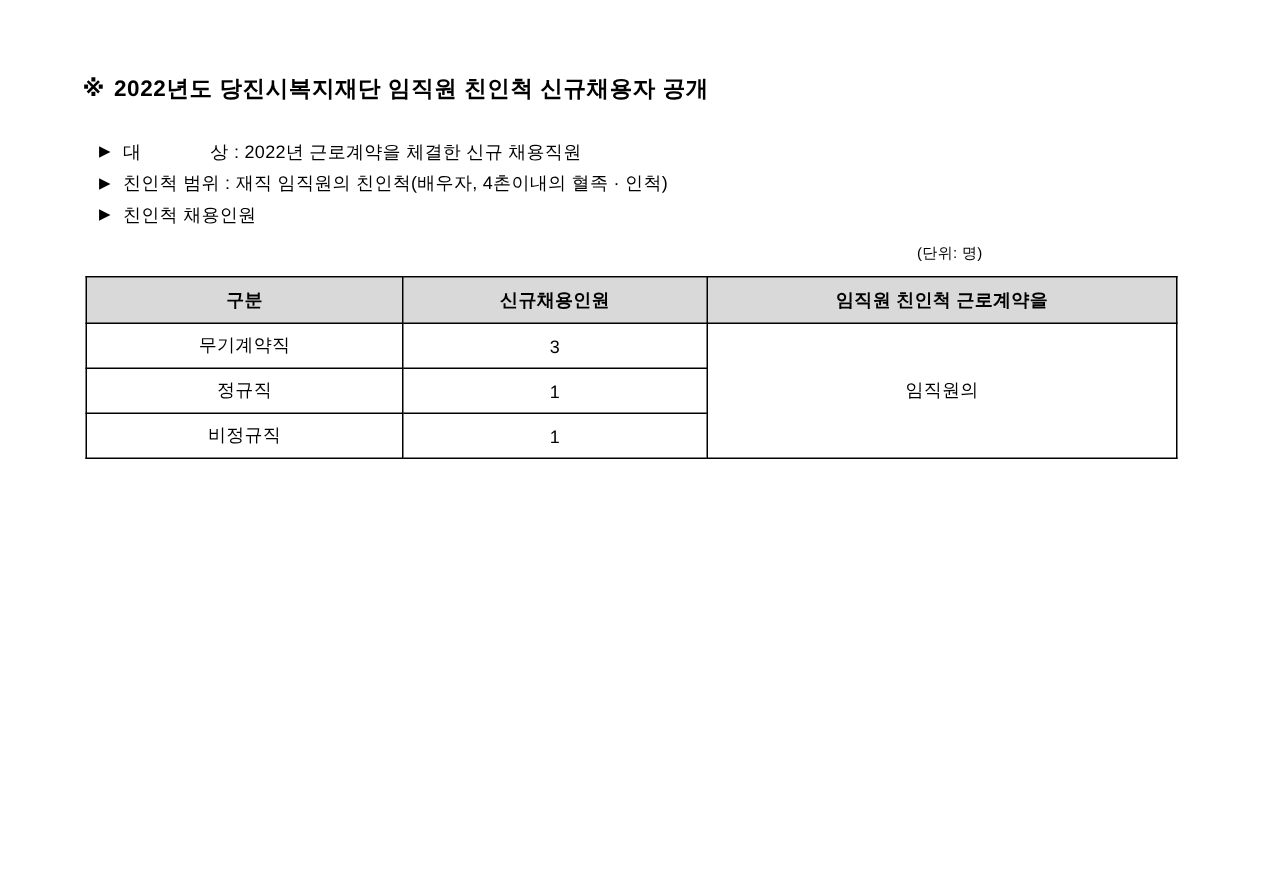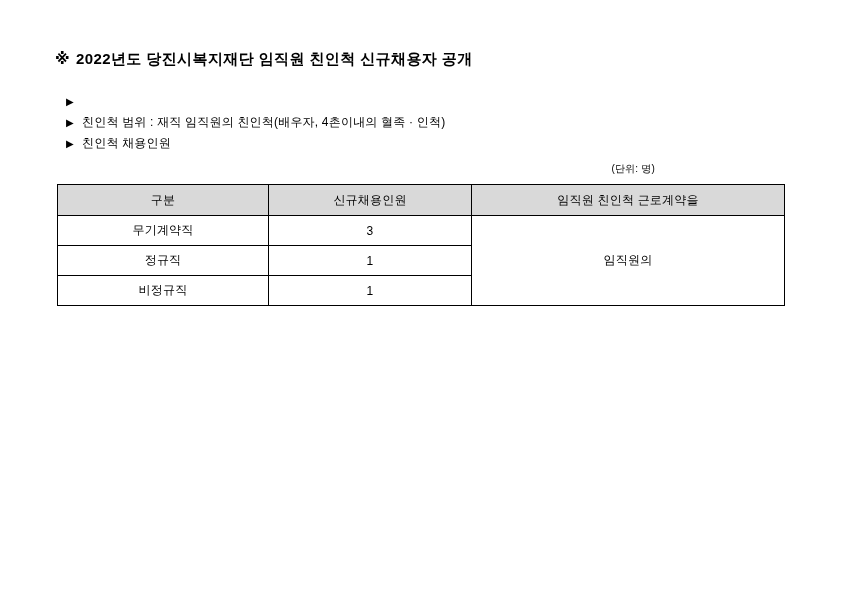--- a/index.html
+++ b/index.html
@@ -79,21 +79,21 @@
     border: 1px solid #000000;
     font-size: 12px;
     text-align: center;
     vertical-align: middle;
     padding: 0;
     height: 29px;
     letter-spacing: 0.2px;
   }
   table.data-table thead th {
     background: #d9d9d9;
-    font-weight: normal;
+    font-weight: bold;
     height: 30px;
   }
   table.data-table td.merged-cell {
     vertical-align: middle;
   }
   .col-1 { width: 211px; }
   .col-2 { width: 203px; }
   .col-3 { width: 313px; }
 </style>
 </head>
@@ -102,20 +102,21 @@
 <div class="page">
 
   <div class="doc-title">
     <span class="marker">※</span><span>2022년도 당진시복지재단 임직원 친인척 신규채용자 공개</span>
   </div>
 
   <div class="bullets">
 
     <div class="bullet-row">
       <span class="bullet-marker">▶</span>
+      <span class="bullet-text"><span>대</span><span class="gap"></span><span>상 : 2022년 근로계약을 체결한 신규 채용직원</span></span>
     </div>
 
     <div class="bullet-row">
       <span class="bullet-marker">▶</span>
       <span class="bullet-text">친인척 범위 : 재직 임직원의 친인척(배우자, 4촌이내의 혈족 · 인척)</span>
     </div>
 
     <div class="bullet-row">
       <span class="bullet-marker">▶</span>
       <span class="bullet-text">친인척 채용인원</span>

